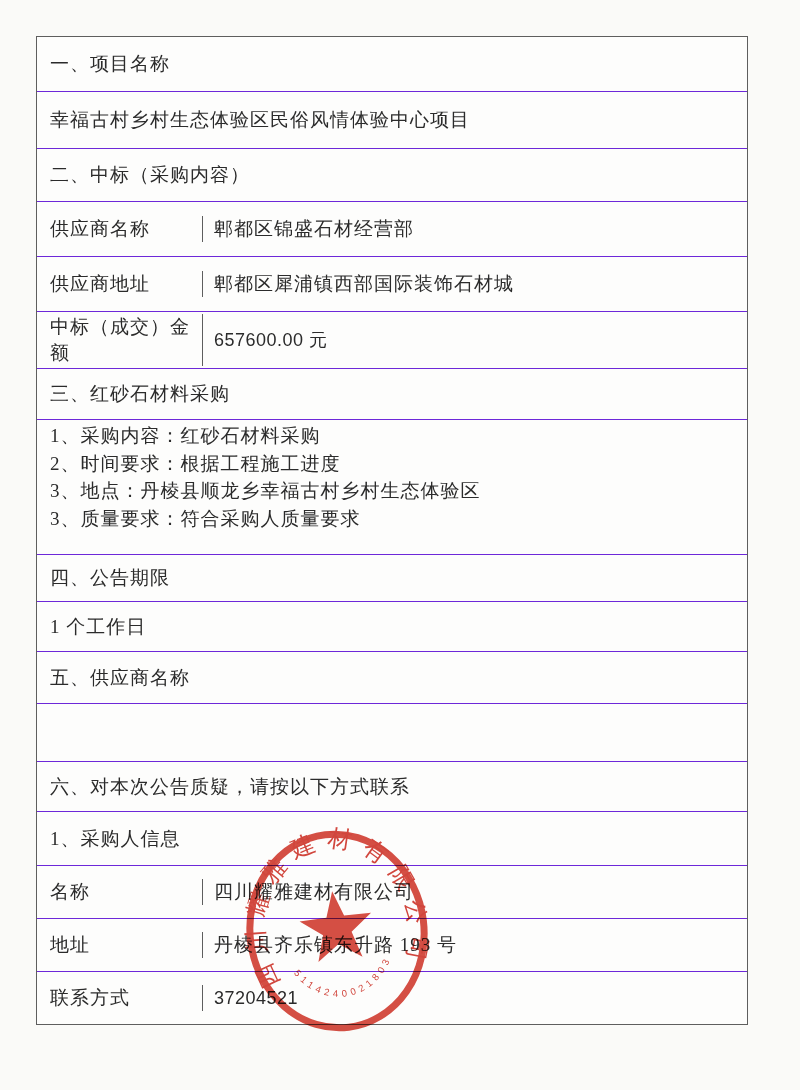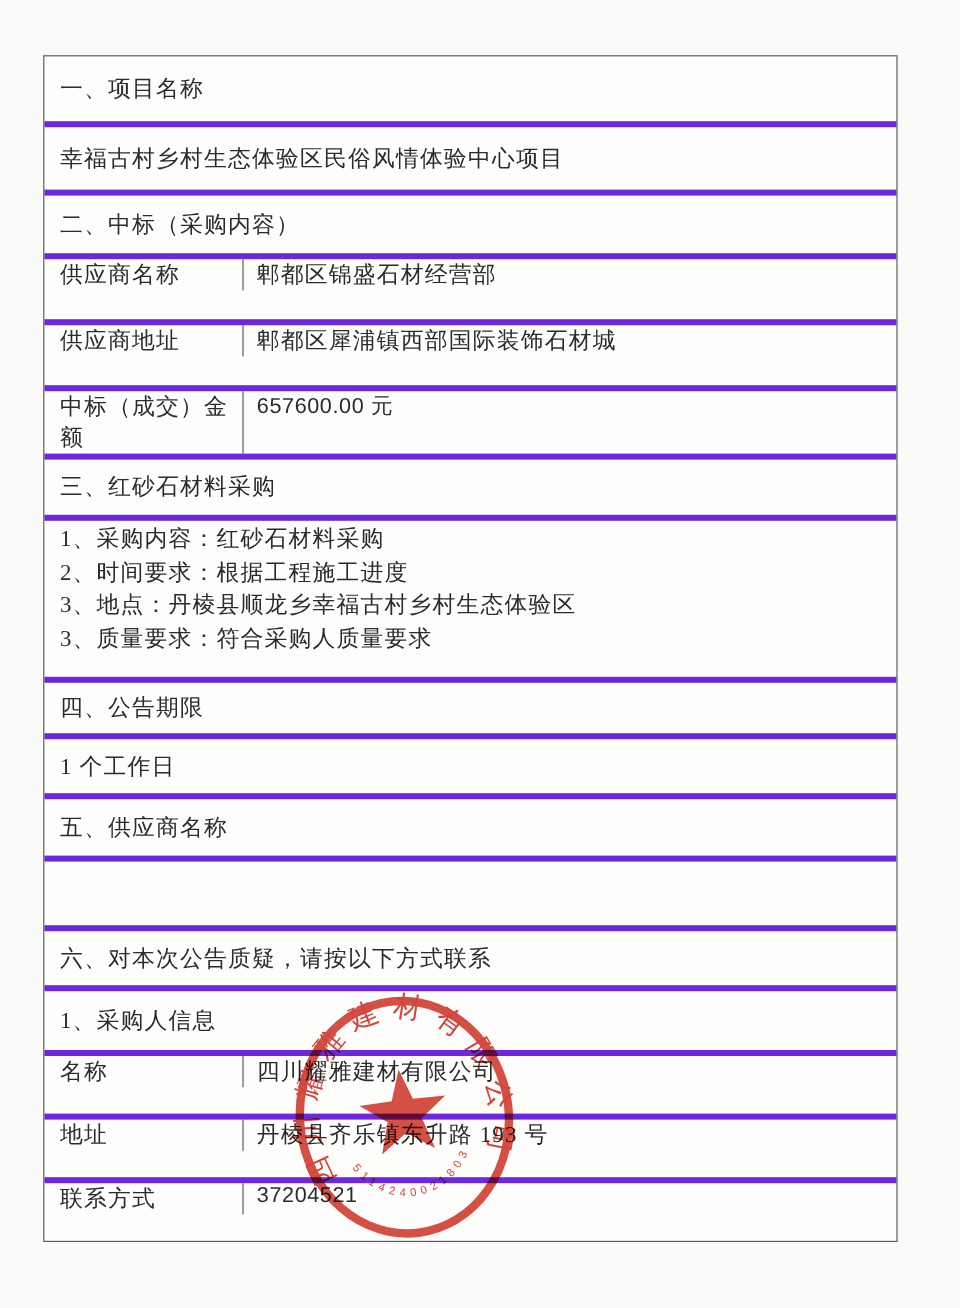--- a/index.html
+++ b/index.html
@@ -6,36 +6,36 @@
   body{
     width:800px;height:1090px;
     background:#fafaf8;
     position:relative;
     overflow:hidden;
     font-family:"Liberation Serif","DejaVu Serif",serif;
     color:#2b2b2b;
   }
   .doc-table{
     position:absolute;
-    left:36px;top:46px;width:712px;
+    left:36px;top:36px;width:712px;
     border:1px solid #5e5e5e;
     box-sizing:border-box;
     background:#fdfdfc;
   }
   .row{
     box-sizing:border-box;
-    border-top:5px solid #6d28d9;
+    border-top:1px solid #6d28d9;
     display:flex;
     align-items:center;
     font-size:19px;
     letter-spacing:1px;
   }
   .row:first-child{border-top:none;}
   .row .cell-text{padding-left:13px;}
-  .lv{align-items:flex-start;}
+  .lv{align-items:center;}
   .lv .label{
     width:166px;flex:0 0 166px;
     border-right:1px solid #5e5e5e;
     display:flex;align-items:center;
     padding-left:13px;box-sizing:border-box;
   }
   .lv .value{
     flex:1;display:flex;align-items:center;
     padding-left:11px;
   }

